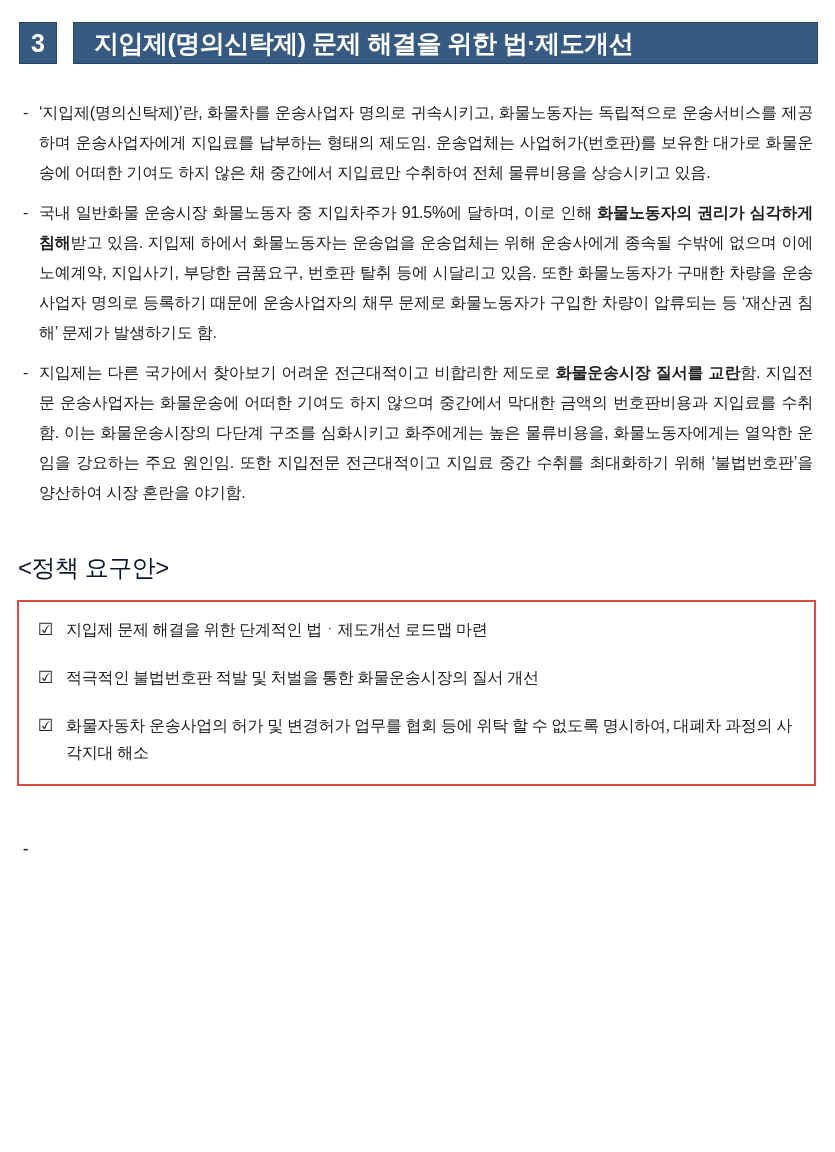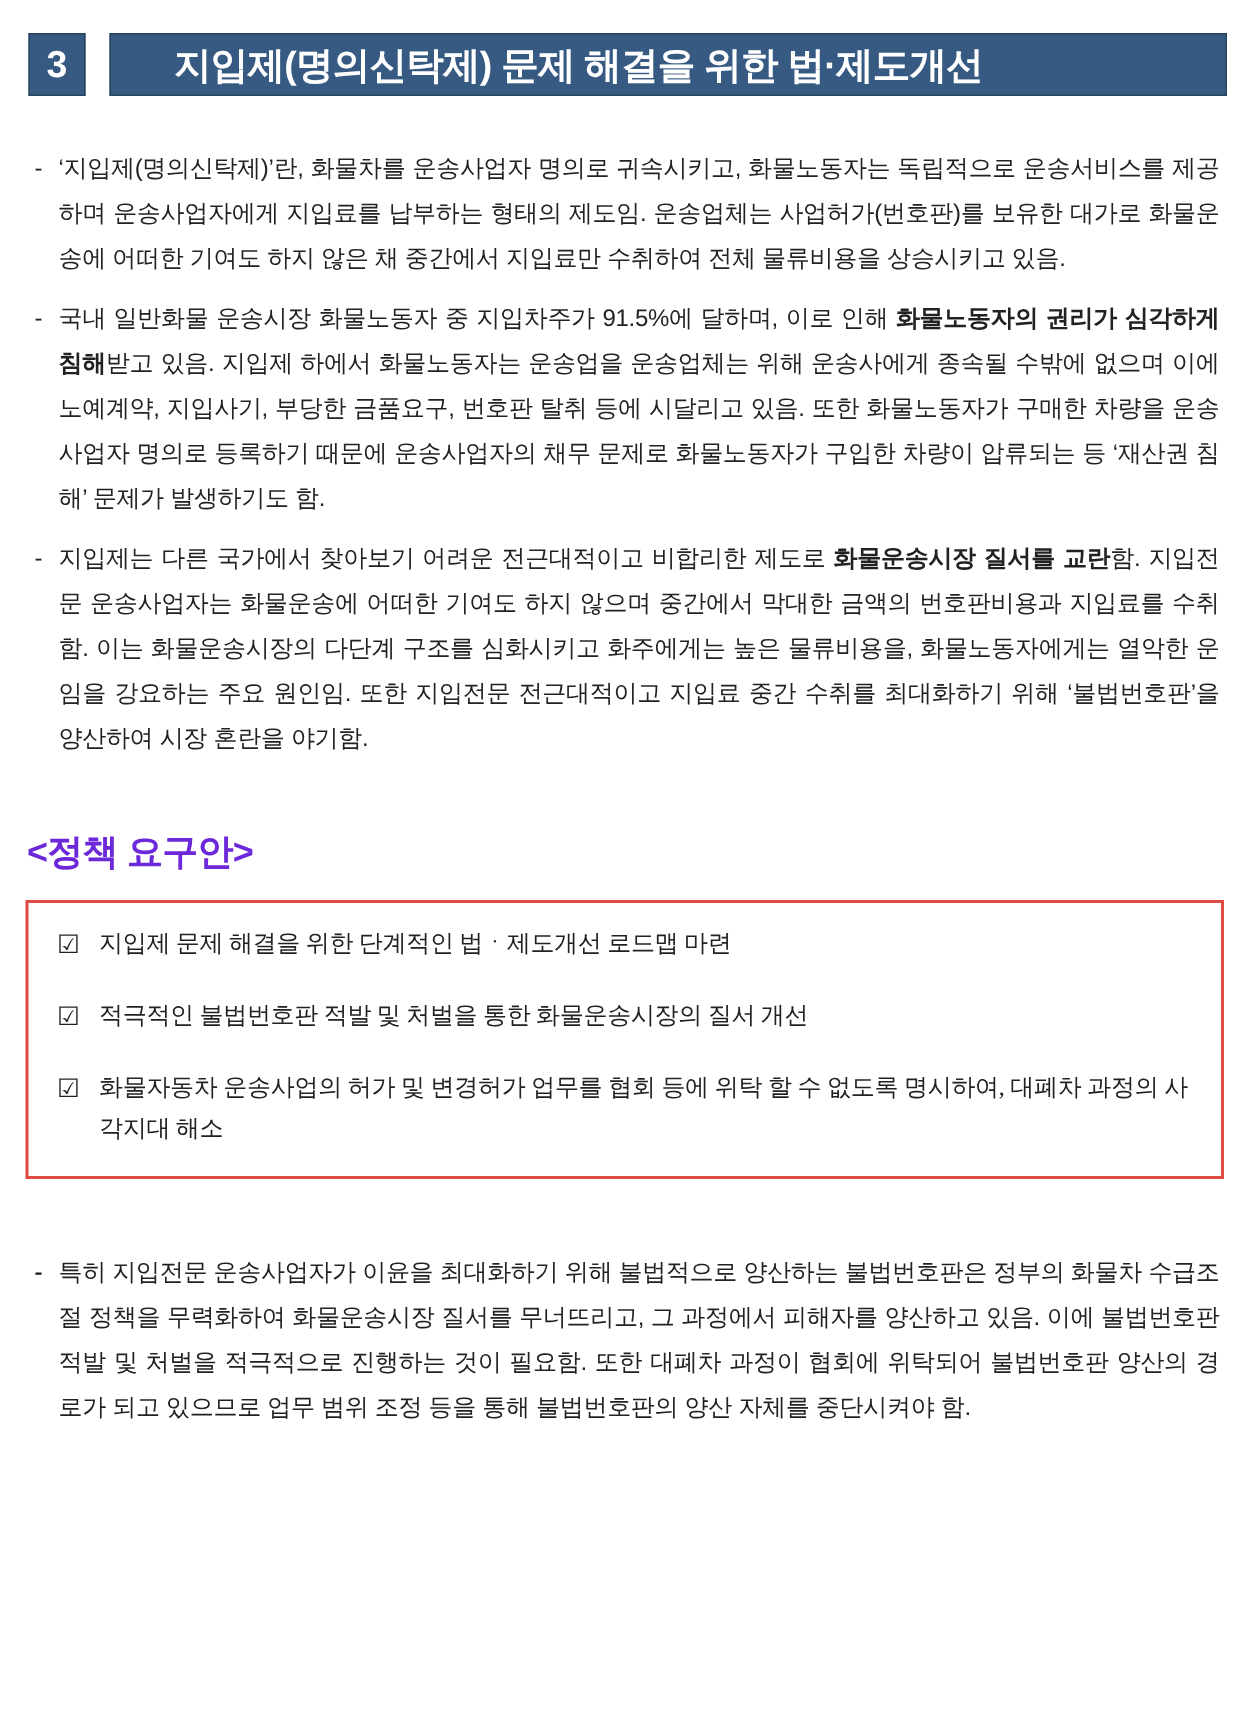--- a/index.html
+++ b/index.html
@@ -31,21 +31,21 @@
     display: flex; align-items: center; justify-content: center;
     font-size: 25px; font-weight: bold;
   }
   .title-bar {
     flex: 1;
     margin-left: 16px;
     background: var(--header_blue, #365a82);
     border: 1px solid var(--header_blue_dark, #27445f);
     color: #ffffff;
     display: flex; align-items: center;
-    padding-left: 42px;
+    padding-left: 20px;
     font-size: 25px; font-weight: bold;
     letter-spacing: -0.5px;
     white-space: nowrap;
   }
 
   
   .paras { margin: 34px 22px 0 20px; }
   .para {
     position: relative;
     padding-left: 19px;
@@ -56,23 +56,23 @@
     margin-bottom: 10px;
     color: #222222;
   }
   .para .dash { position: absolute; left: 3px; top: 0; }
   .para .b { font-weight: bold; }
 
   
   .policy-heading {
     margin: 44px 0 0 18px;
     font-size: 24px;
-    font-weight: bold;
+    font-weight: normal;
     letter-spacing: -0.5px;
-    color: #6d28d9;
+    color: #0f172a;
   }
   .policy-box {
     margin: 16px 19px 0 17px;
     border: 2px solid var(--box_red, #dc4a42);
     padding: 14px 22px 18px 19px;
     background: #ffffff;
   }
   .policy-item {
     display: flex;
     align-items: flex-start;
@@ -149,18 +149,17 @@
   </div>
 
   <section class="paras closing">
 
     <p class="para">
       <span class="dash">-</span>
     </p>
 
     <p class="para">
       <span class="dash">-</span>
-      <span>특히 지입전문 운송사업자가 이윤을 최대화하기 위해 불법적으로 양산하는 불법번호판은 정부의 화물차 수급조절 정책을 무력화하여 화물운송시장 질서를 무너뜨리고, 그 과정에서 피해자를 양산하고 있음. 이에 불법번호판 적발 및 처벌을 적극적으로 진행하는 것이 필요함. 또한 대폐차 과정이 협회에 위탁되어 불법번호판 양산의 경로가 되고 있으므로 업무 범위 조정 등을 통해 불법번호판의 양산 자체를 중단시켜야 함.</span>
     </p>
 
   </section>
 
 </div>
 
 </body></html>

